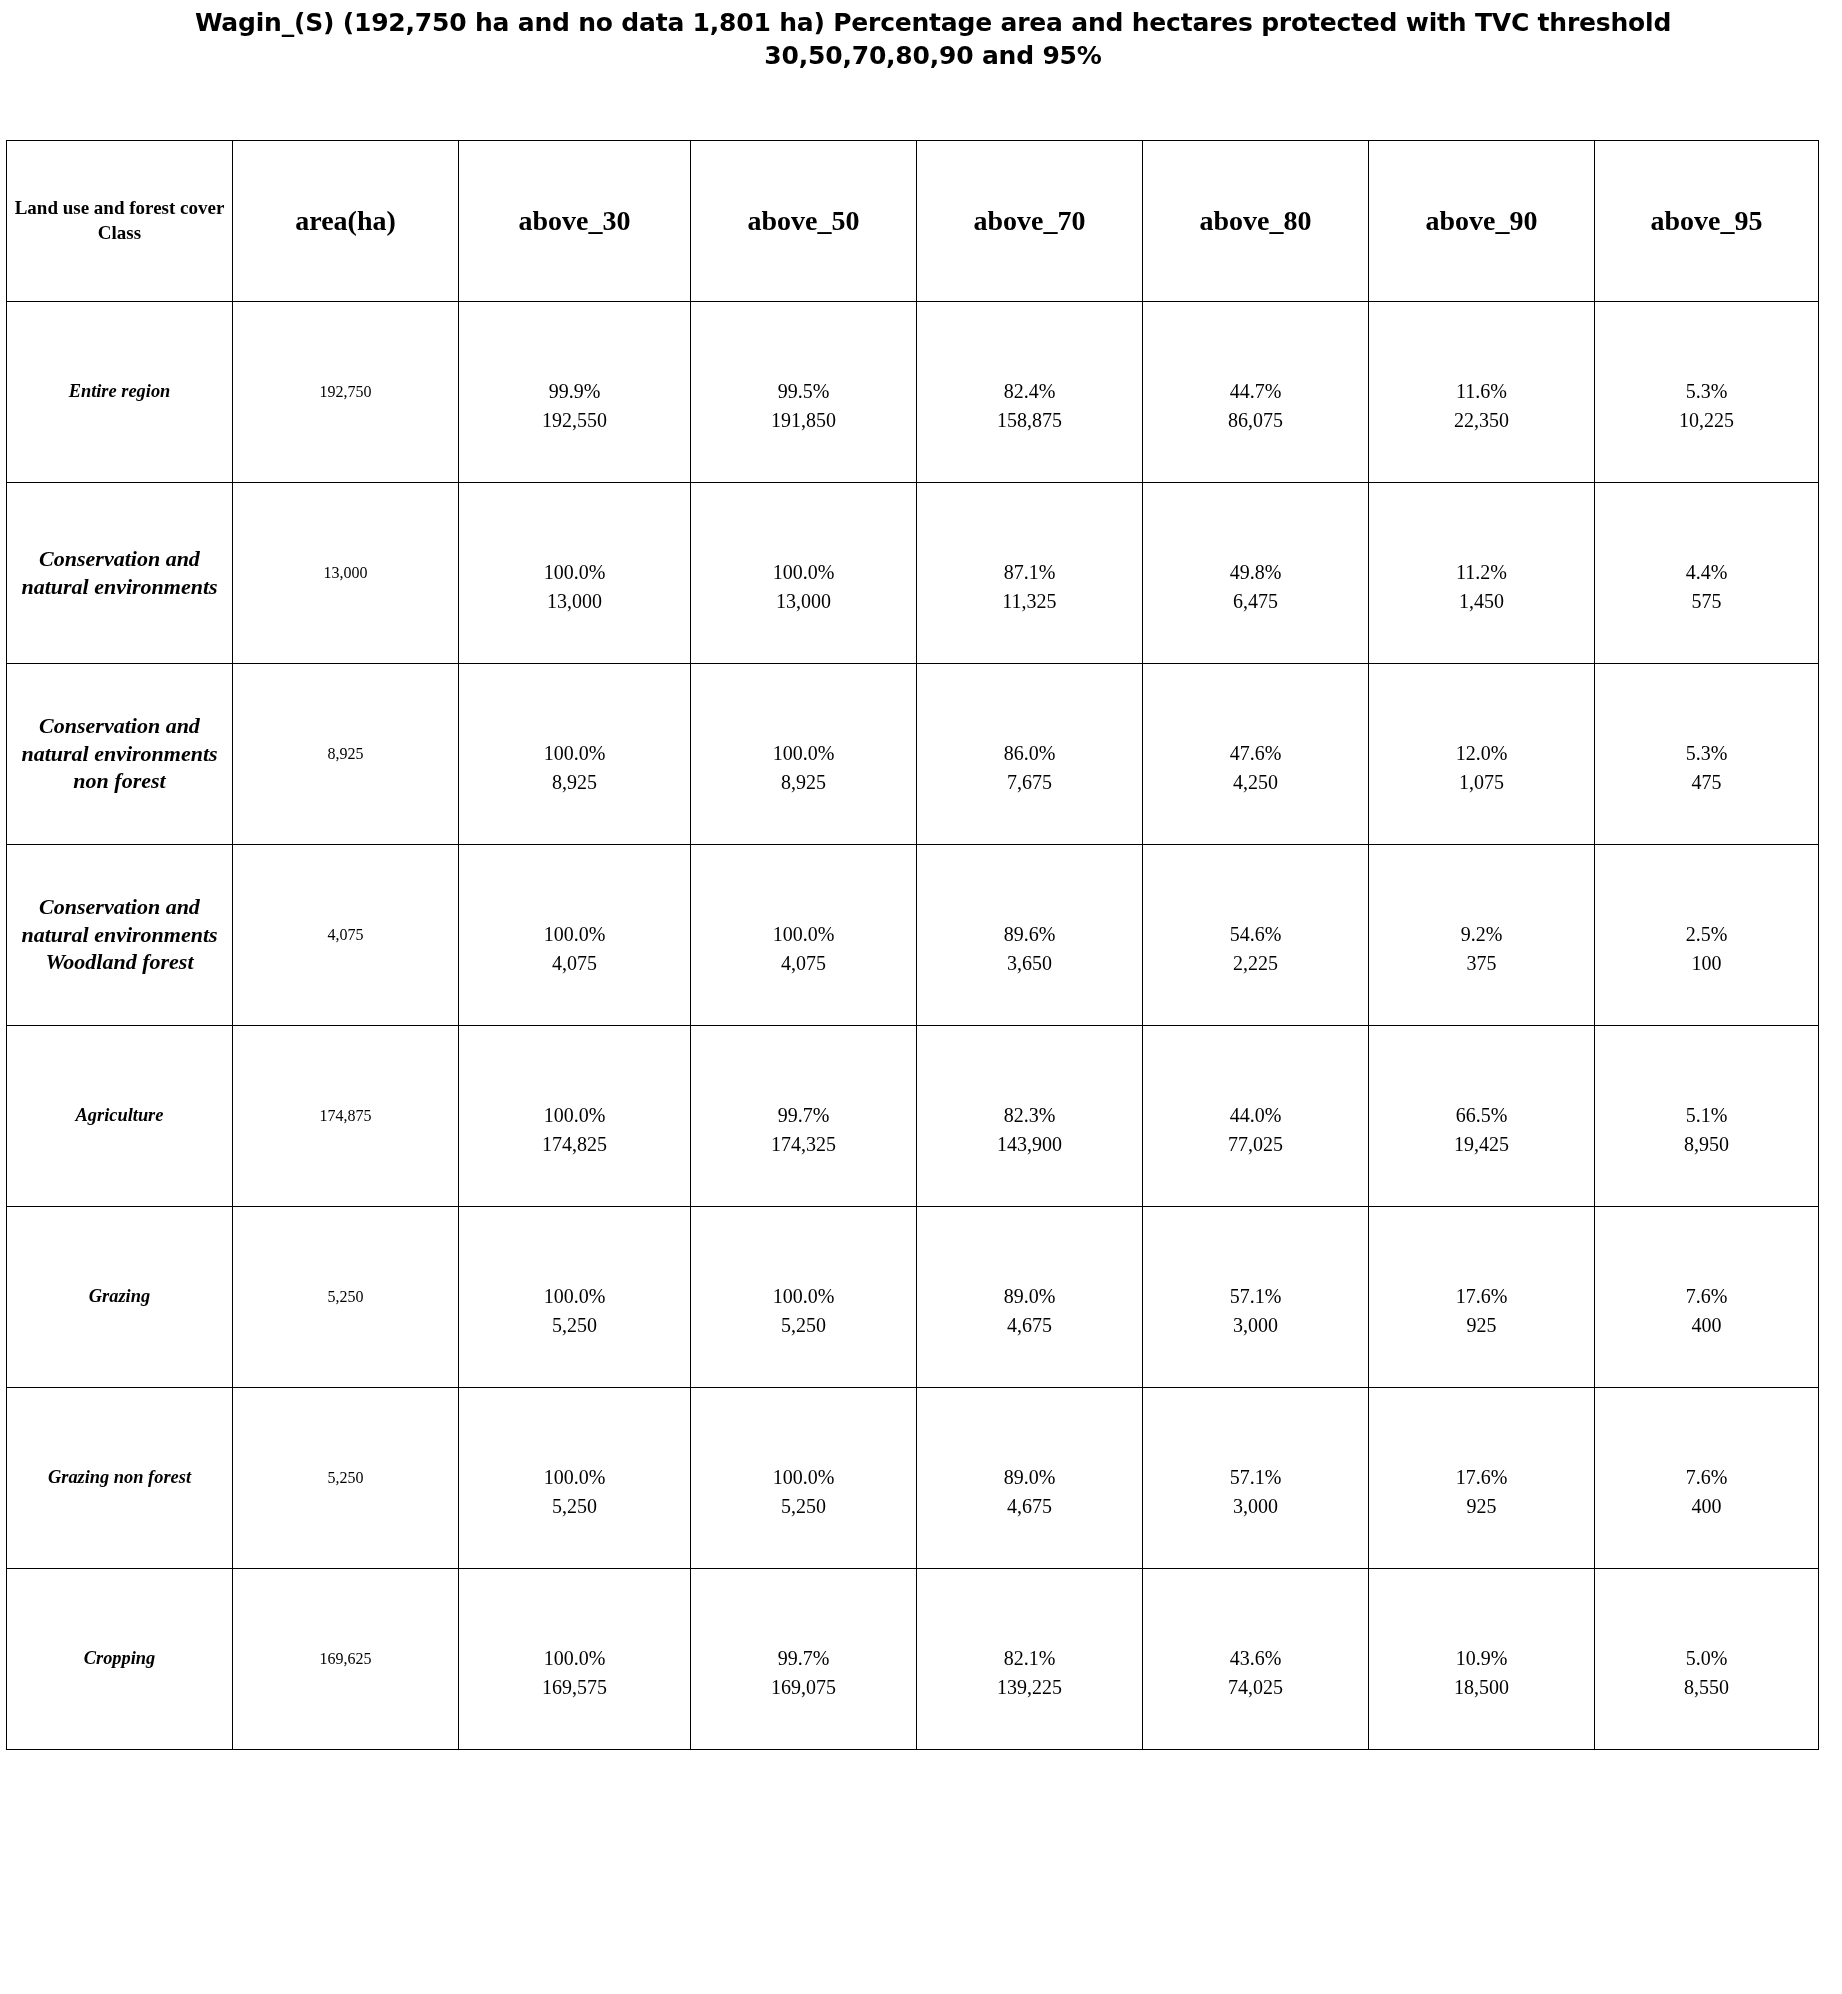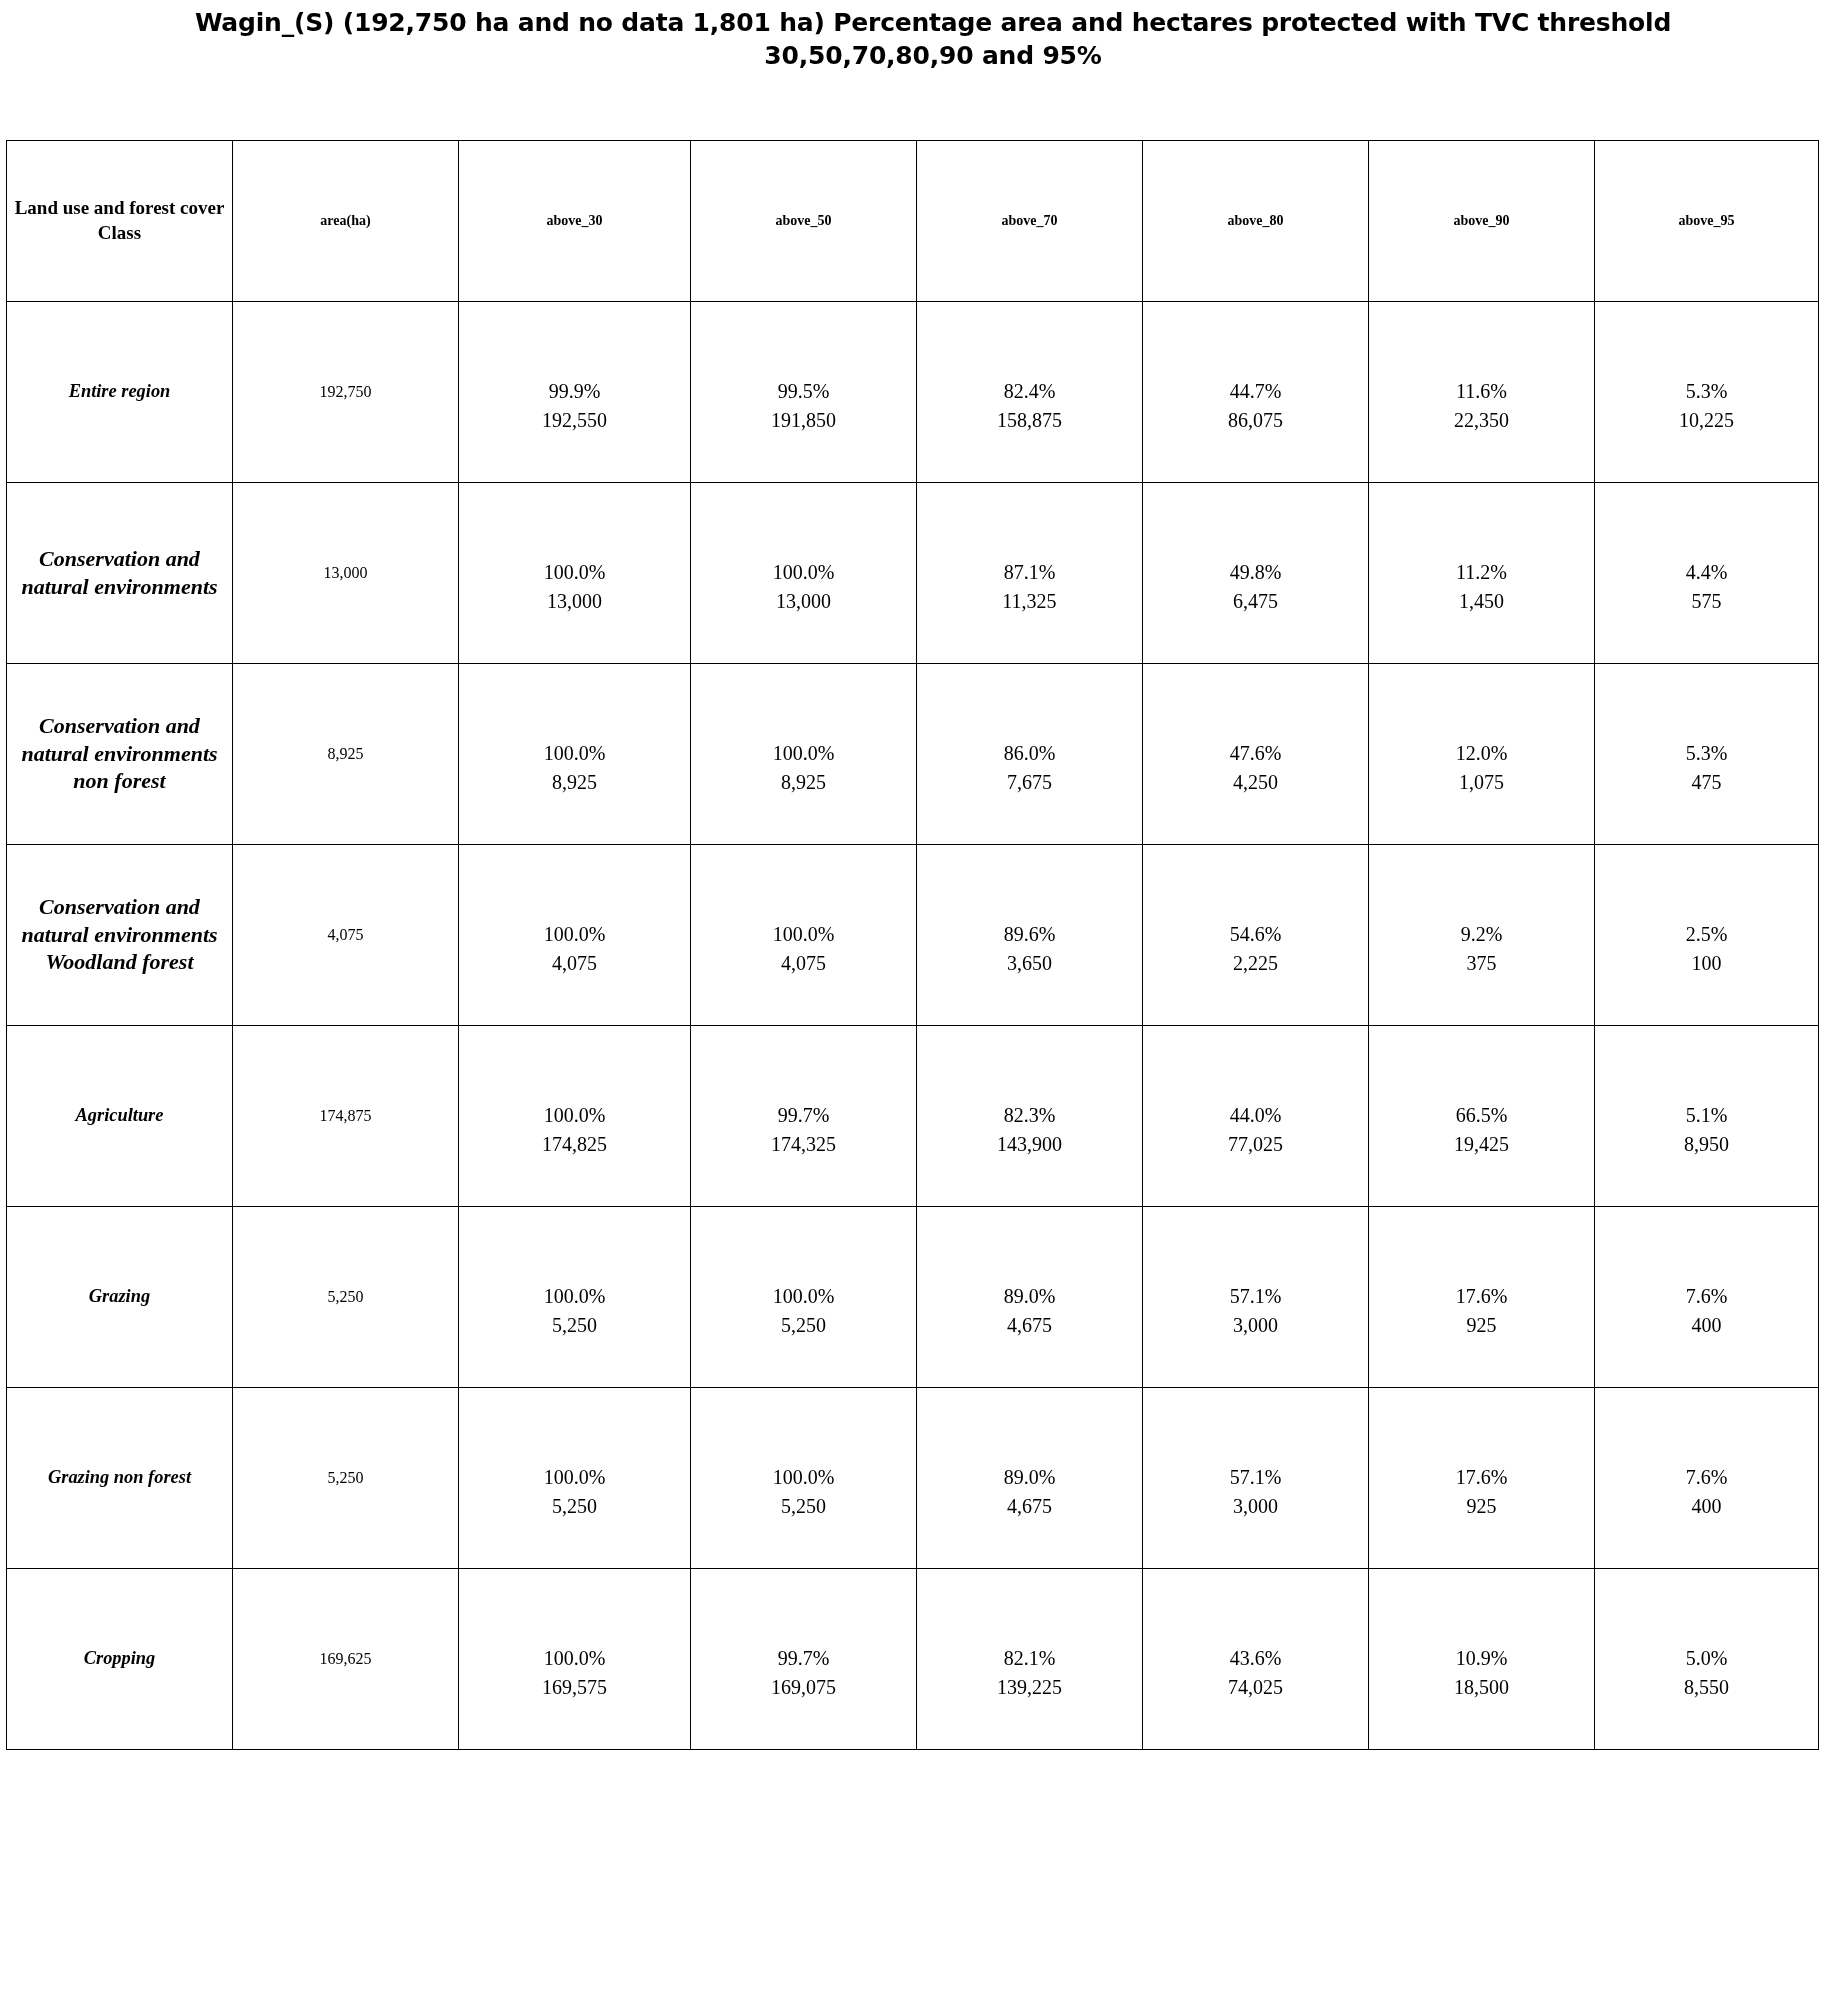--- a/index.html
+++ b/index.html
@@ -52,21 +52,21 @@
   col.c3 { width: 226px; }
   col.c4 { width: 226px; }
   col.c5 { width: 226px; }
   col.c6 { width: 226px; }
   col.c7 { width: 224px; }
 
   thead th {
     height: 160px;
     font-family: "Liberation Serif", serif;
     font-weight: bold;
-    font-size: 14px;
+    font-size: 28px;
     line-height: 1.28;
     padding: 0 4px;
   }
   thead th.hdr-class {
     font-size: 19px;
     line-height: 1.3;
   }
   tbody td {
     height: 180px;
     padding: 0 4.8px;

